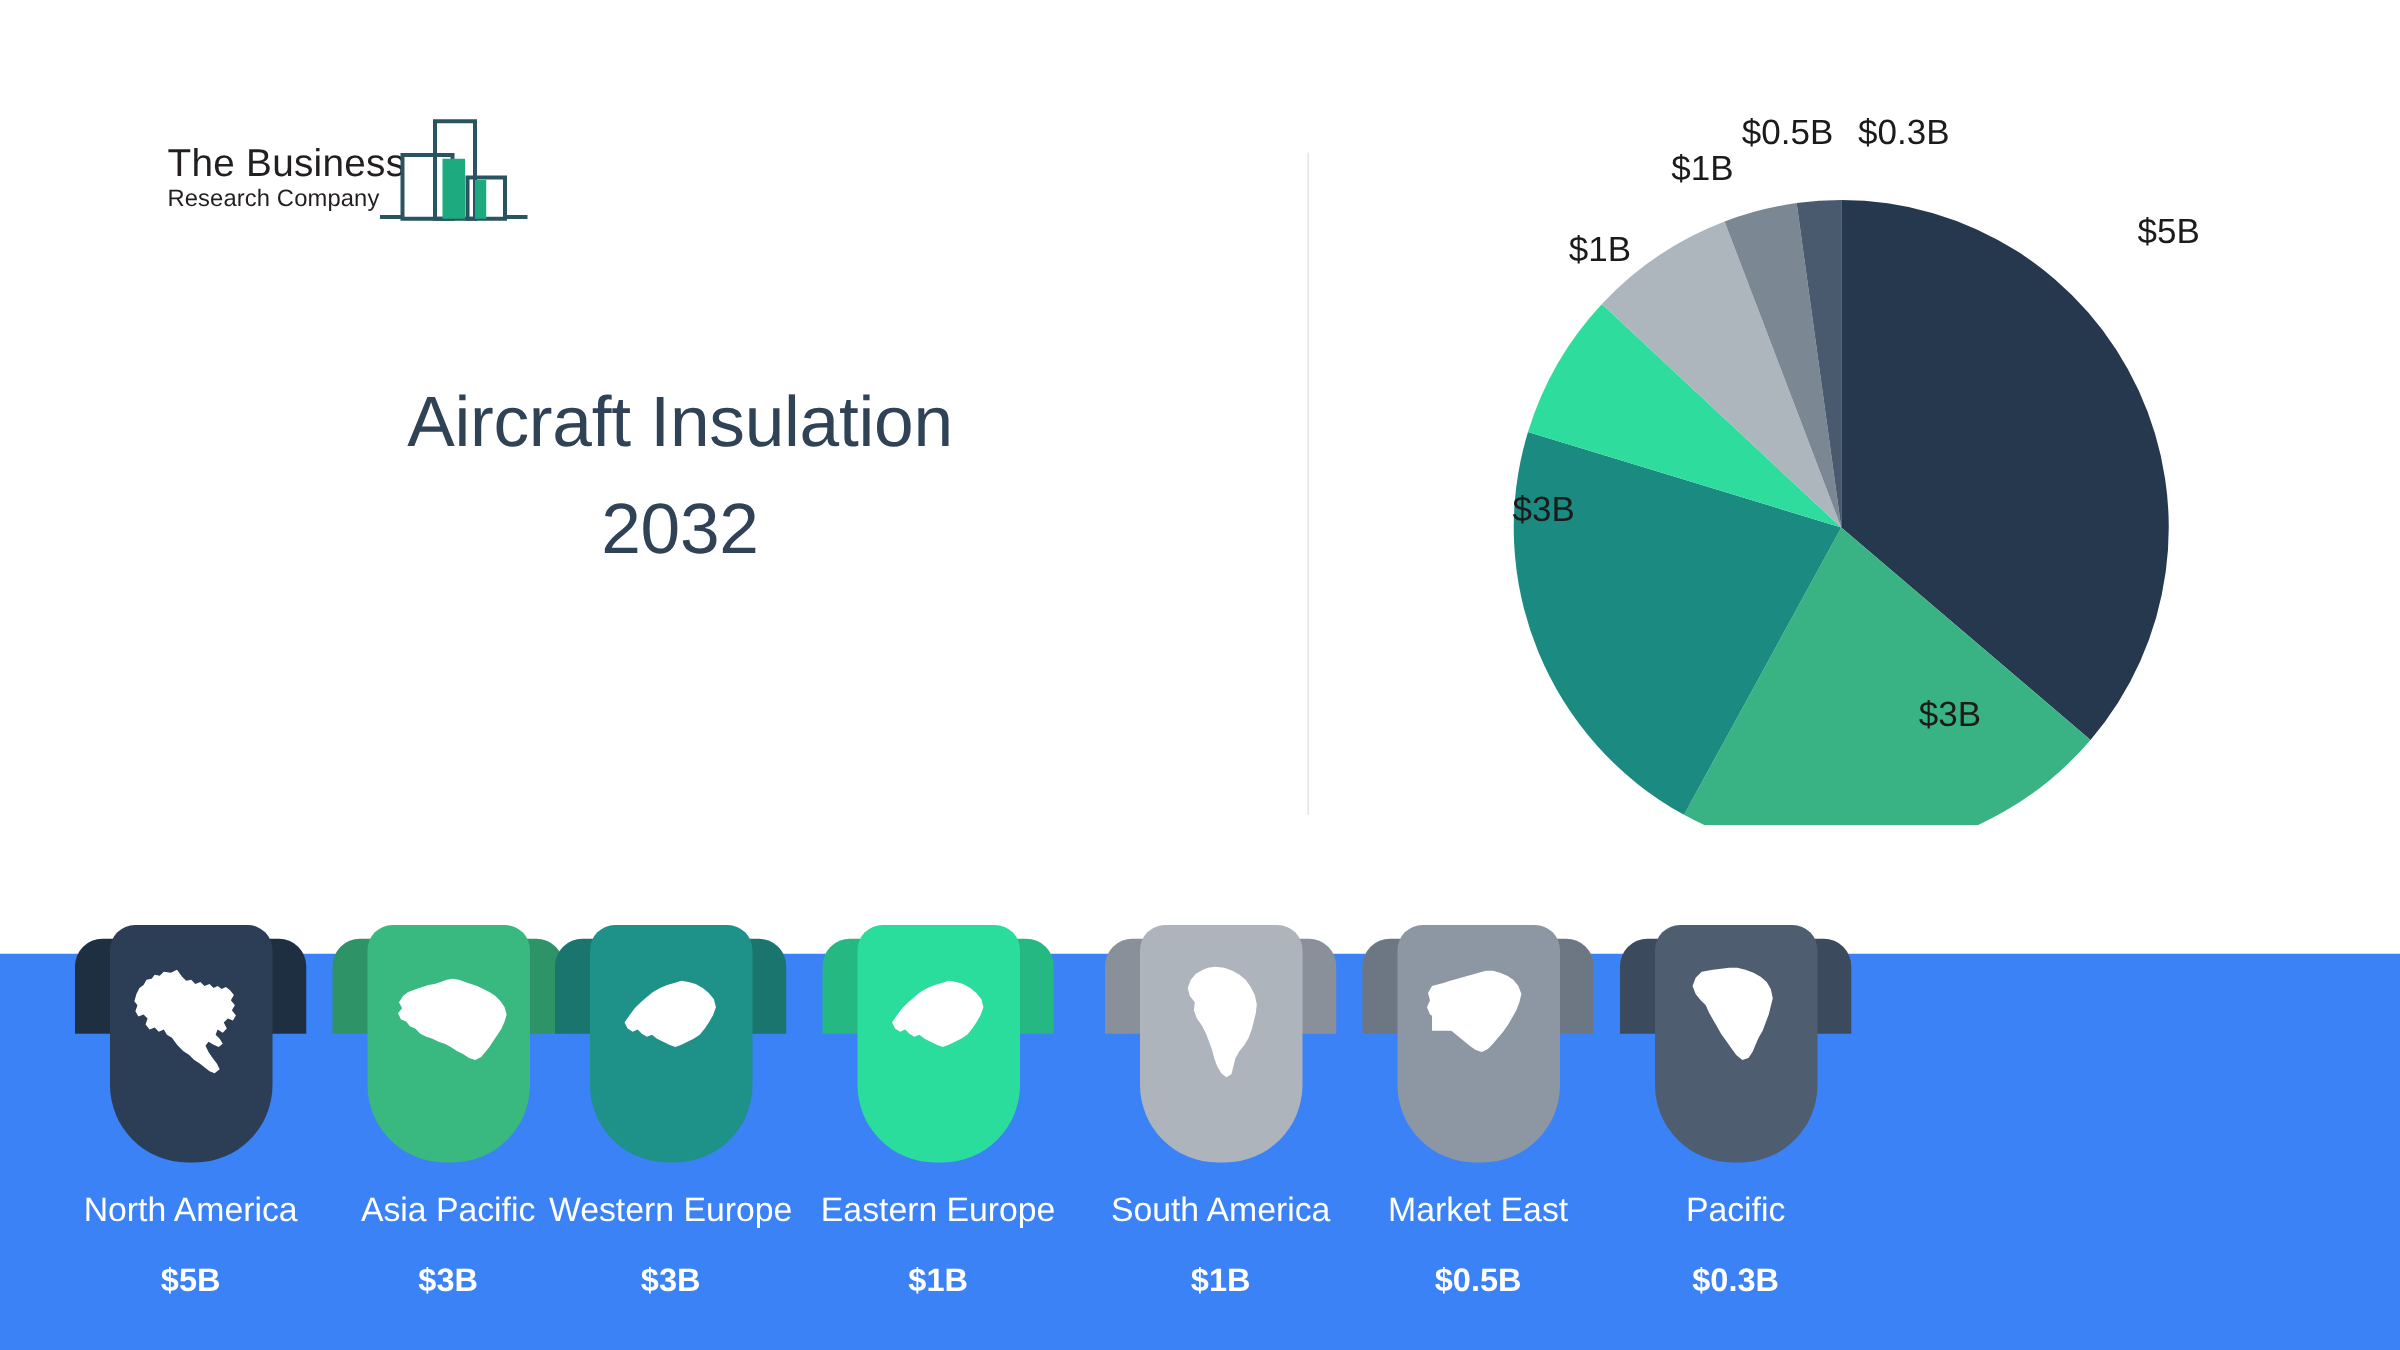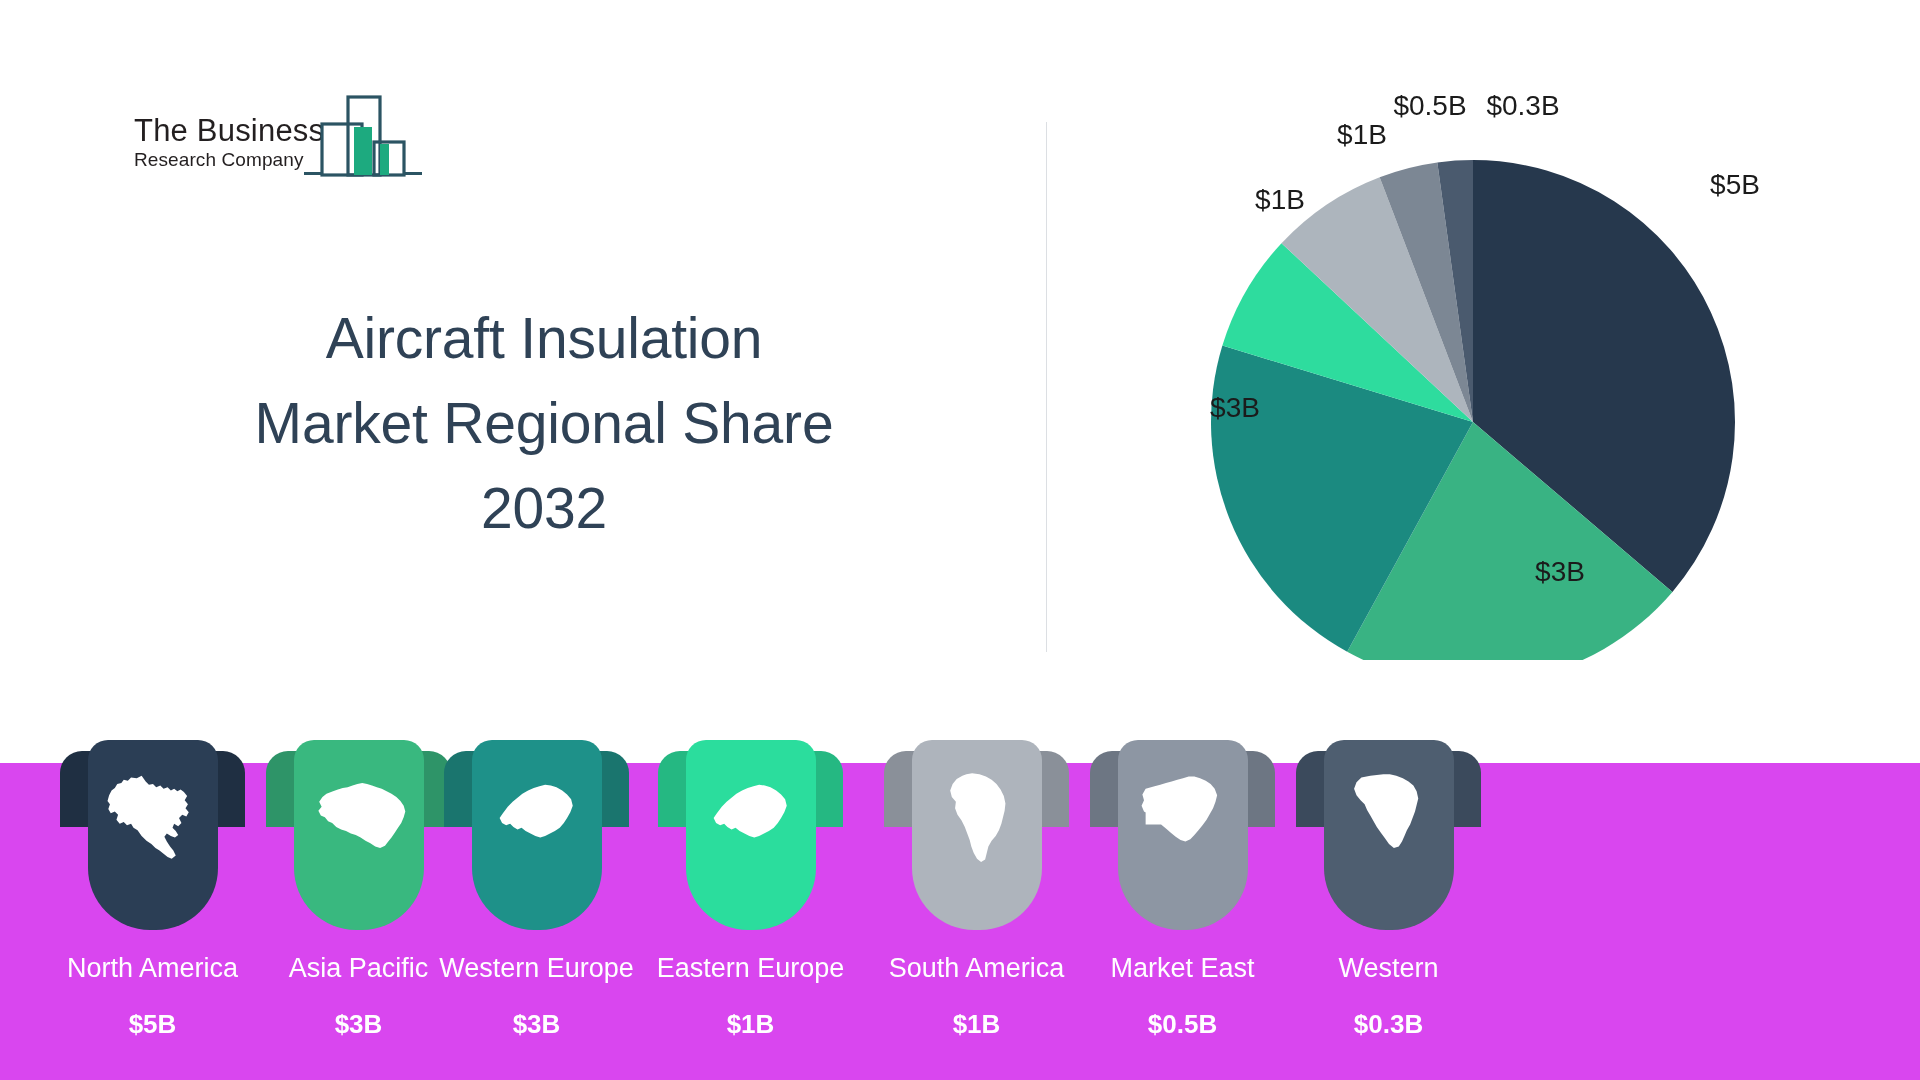--- a/index.html
+++ b/index.html
@@ -84,21 +84,20 @@
         <path d="M2 80.5 H20 M102 80.5 H120" stroke="#2B5463" stroke-width="3.2" fill="none"></path>
 
         <rect x="52" y="34" width="18" height="48" fill="#1DAA7F"></rect>
         <rect x="78" y="51" width="9" height="31" fill="#1DAA7F"></rect>
       </svg>
     </div>
   </div>
 
   <h1 class="title" style="color: rgb(47, 66, 86); text-align: center;">
     <span class="title-line">Aircraft Insulation</span>
-    <span class="title-line">Market Regional Share</span>
     <span class="title-line">2032</span>
   </h1>
 
   <div class="divider" style="background: rgb(220, 223, 227);"></div>
 
   <div class="pie-wrap">
     <svg class="pie-svg" id="pie-svg" width="700" height="540" viewBox="0 0 700 540">
         <path d="M 333 302 L 333.00 40.00 A 262 262 0 0 1 532.42 471.93 Z" fill="#26384D"></path>
         <path d="M 333 302 L 532.42 471.93 A 262 262 0 0 1 207.20 531.82 Z" fill="#39B383"></path>
         <path d="M 333 302 L 207.20 531.82 A 262 262 0 0 1 82.39 225.59 Z" fill="#1B8A80"></path>
@@ -111,21 +110,21 @@
         <div class="pie-label" style="left: 595px; top: 65px; color: rgb(27, 27, 27);">$5B</div>
         <div class="pie-label" style="left: 420px; top: 452px; color: rgb(27, 27, 27);">$3B</div>
         <div class="pie-label" style="left: 95px; top: 288px; color: rgb(27, 27, 27);">$3B</div>
         <div class="pie-label" style="left: 140px; top: 80px; color: rgb(27, 27, 27);">$1B</div>
         <div class="pie-label" style="left: 222px; top: 15px; color: rgb(27, 27, 27);">$1B</div>
         <div class="pie-label" style="left: 290px; top: -14px; color: rgb(27, 27, 27);">$0.5B</div>
         <div class="pie-label" style="left: 383px; top: -14px; color: rgb(27, 27, 27);">$0.3B</div>
       </div>
   </div>
 
-  <div class="banner" style="background: #d946ef;">
+  <div class="banner" style="background: #3b82f6;">
     <div class="pills" id="pill-layer">
         <div class="pill" style="left: 60px;">
           <div class="pill-shoulder" style="background: rgb(31, 47, 66);"></div>
           <div class="pill-body" style="background: rgb(43, 62, 85);">
             <svg width="104" height="104" viewBox="0 0 120 128" style="margin-top: -34px;">
               <path d="M46 12 L40 15 L33 14 L29 18 L24 17 L21 21 L16 22 L13 27 L9 30 L6 36 L4 43 L7 47 L5 53 L8 58 L13 56 L17 60 L15 66 L19 71 L24 69 L28 73 L33 71 L36 76 L41 79 L46 86 L52 92 L58 96 L63 101 L68 104 L73 108 L78 112 L83 114 L88 110 L85 104 L81 99 L77 93 L74 87 L77 83 L82 86 L87 88 L91 85 L88 80 L84 76 L86 71 L91 74 L95 70 L92 64 L96 60 L101 62 L104 57 L100 52 L103 47 L99 42 L102 37 L98 32 L94 29 L90 31 L86 28 L82 30 L78 26 L73 28 L69 24 L64 26 L60 22 L55 23 L51 19 L46 12 Z" fill="#ffffff"></path>
             </svg>
           </div>
           <div class="pill-name" style="color: rgb(255, 255, 255);">North America</div>
           <div class="pill-value" style="color: rgb(255, 255, 255);">$5B</div>
@@ -180,19 +179,19 @@
           <div class="pill-name" style="color: rgb(255, 255, 255);">Market East</div>
           <div class="pill-value" style="color: rgb(255, 255, 255);">$0.5B</div>
         </div>
         <div class="pill" style="left: 1296px;">
           <div class="pill-shoulder" style="background: rgb(59, 74, 92);"></div>
           <div class="pill-body" style="background: rgb(78, 94, 112);">
             <svg width="104" height="104" viewBox="0 0 120 128" style="margin-top: -34px;">
               <path d="M26 14 L20 20 L17 28 L20 36 L25 42 L30 47 L33 54 L37 61 L41 68 L45 75 L50 82 L55 89 L60 96 L66 101 L72 99 L76 93 L79 86 L82 79 L86 72 L89 64 L92 56 L94 48 L96 40 L94 31 L90 24 L84 19 L77 15 L69 12 L61 10 L53 10 L45 11 L37 12 L26 14 Z" fill="#ffffff"></path>
             </svg>
           </div>
-          <div class="pill-name" style="color: rgb(255, 255, 255);">Western</div>
+          <div class="pill-name" style="color: rgb(255, 255, 255);">Pacific</div>
           <div class="pill-value" style="color: rgb(255, 255, 255);">$0.3B</div>
         </div>
       </div>
   </div>
 
 </div>
 
 </body></html>

